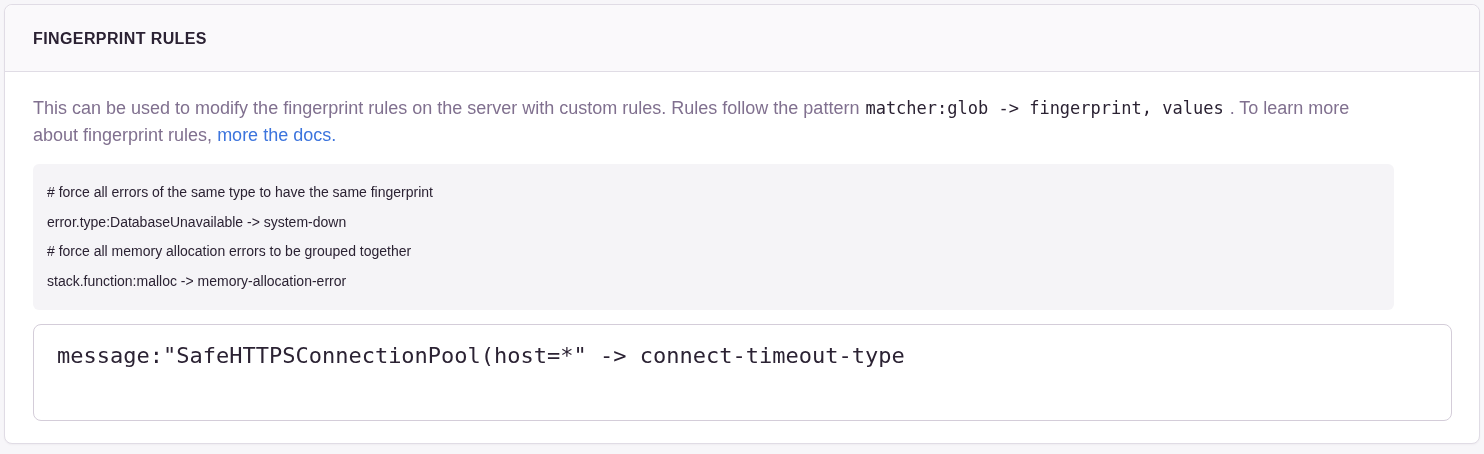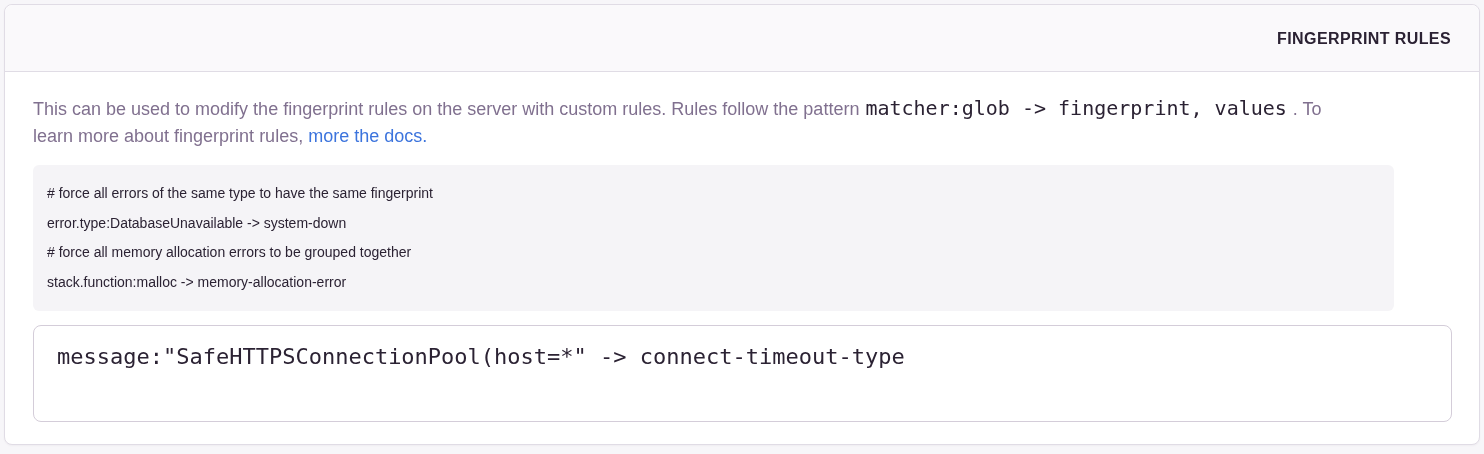--- a/index.html
+++ b/index.html
@@ -27,21 +27,20 @@
     background:var(--card-bg);
     border:1px solid var(--card-border);
     border-radius:8px;
     box-shadow:0 1px 2px rgba(43,34,51,0.04);
   }
   .panel-header{
     background:var(--header-bg);
     border-bottom:1px solid var(--card-border);
     border-radius:8px 8px 0 0;
     padding:25px 28px 24px 28px;
-    text-align:right;
   }
   .panel-title{
     margin:0;
     font-size:16px;
     line-height:17px;
     font-weight:700;
     letter-spacing:0.4px;
     text-transform:uppercase;
     color:var(--title-color);
   }
@@ -50,21 +49,21 @@
   }
   .field-help{
     margin:0;
     max-width:1330px;
     font-size:18px;
     line-height:27px;
     color:var(--text-color);
   }
   .inline-code{
     font-family:"DejaVu Sans Mono","Liberation Mono",monospace;
-    font-size:20px;
+    font-size:17px;
     color:var(--code-color);
     margin:4px 6px;
   }
   .docs-link{
     color:var(--link-color);
     text-decoration:none;
     cursor:pointer;
   }
   .sentence-period{color:var(--link-color);}
   .rules-example{

